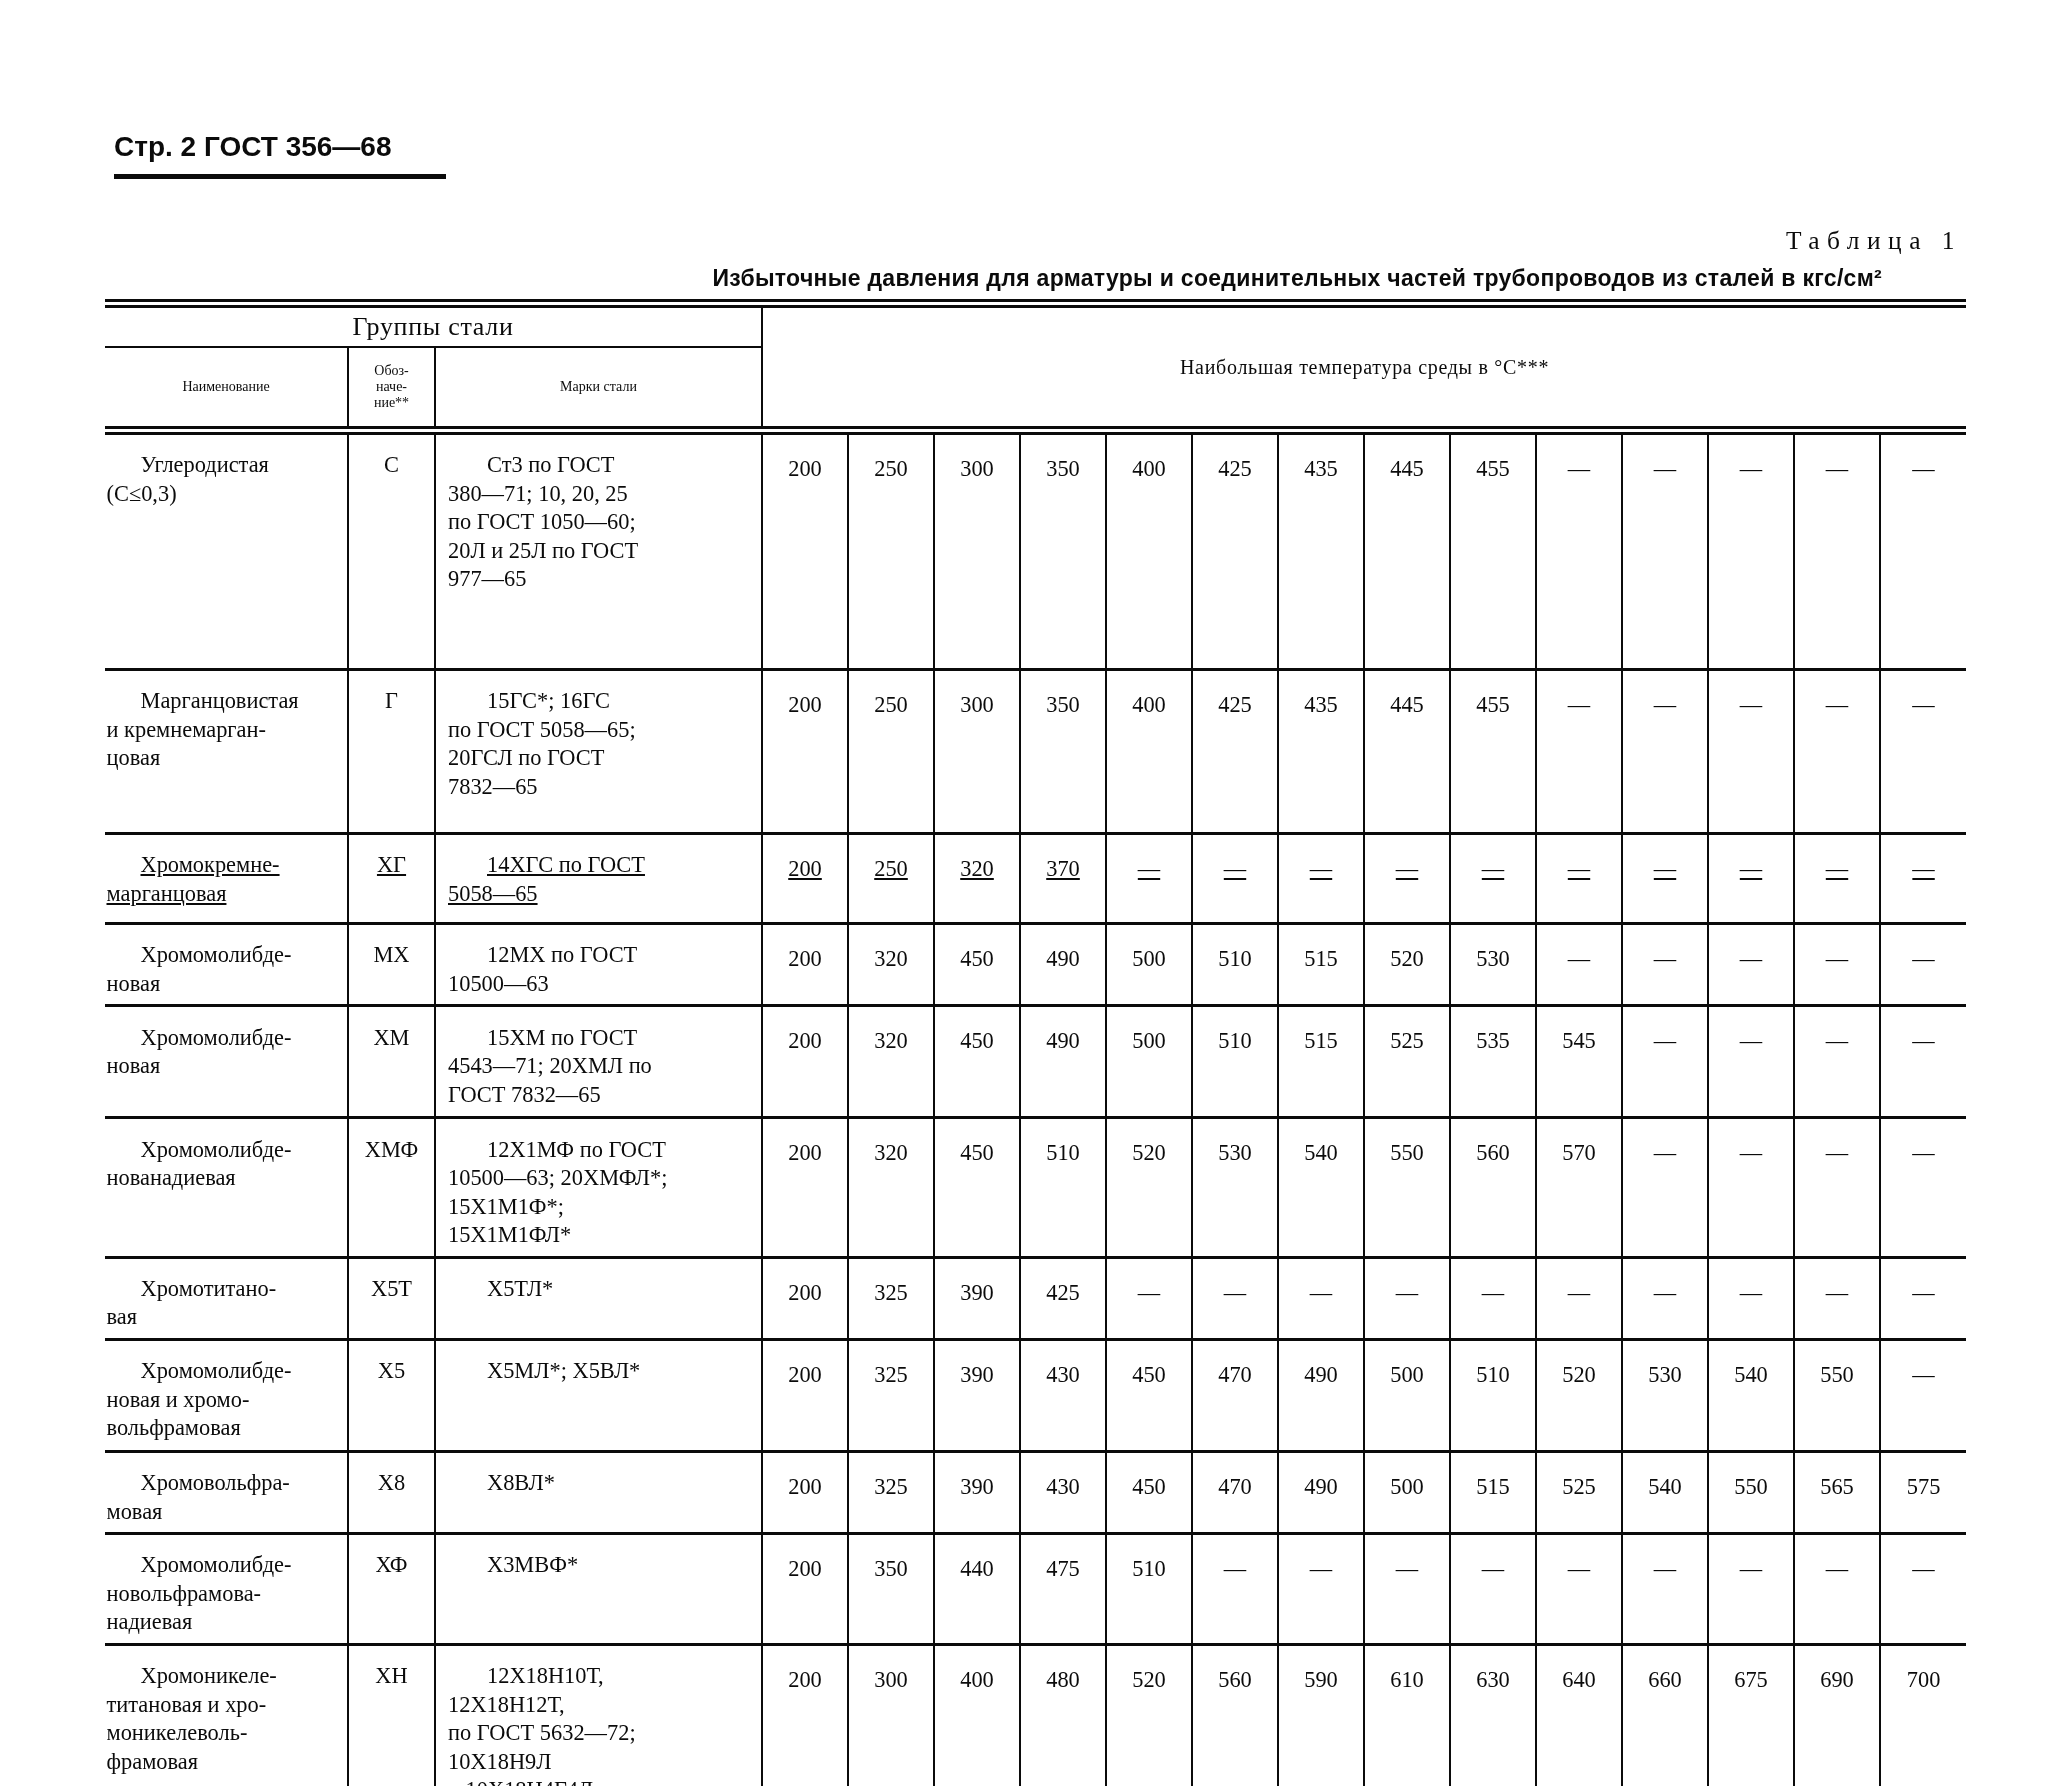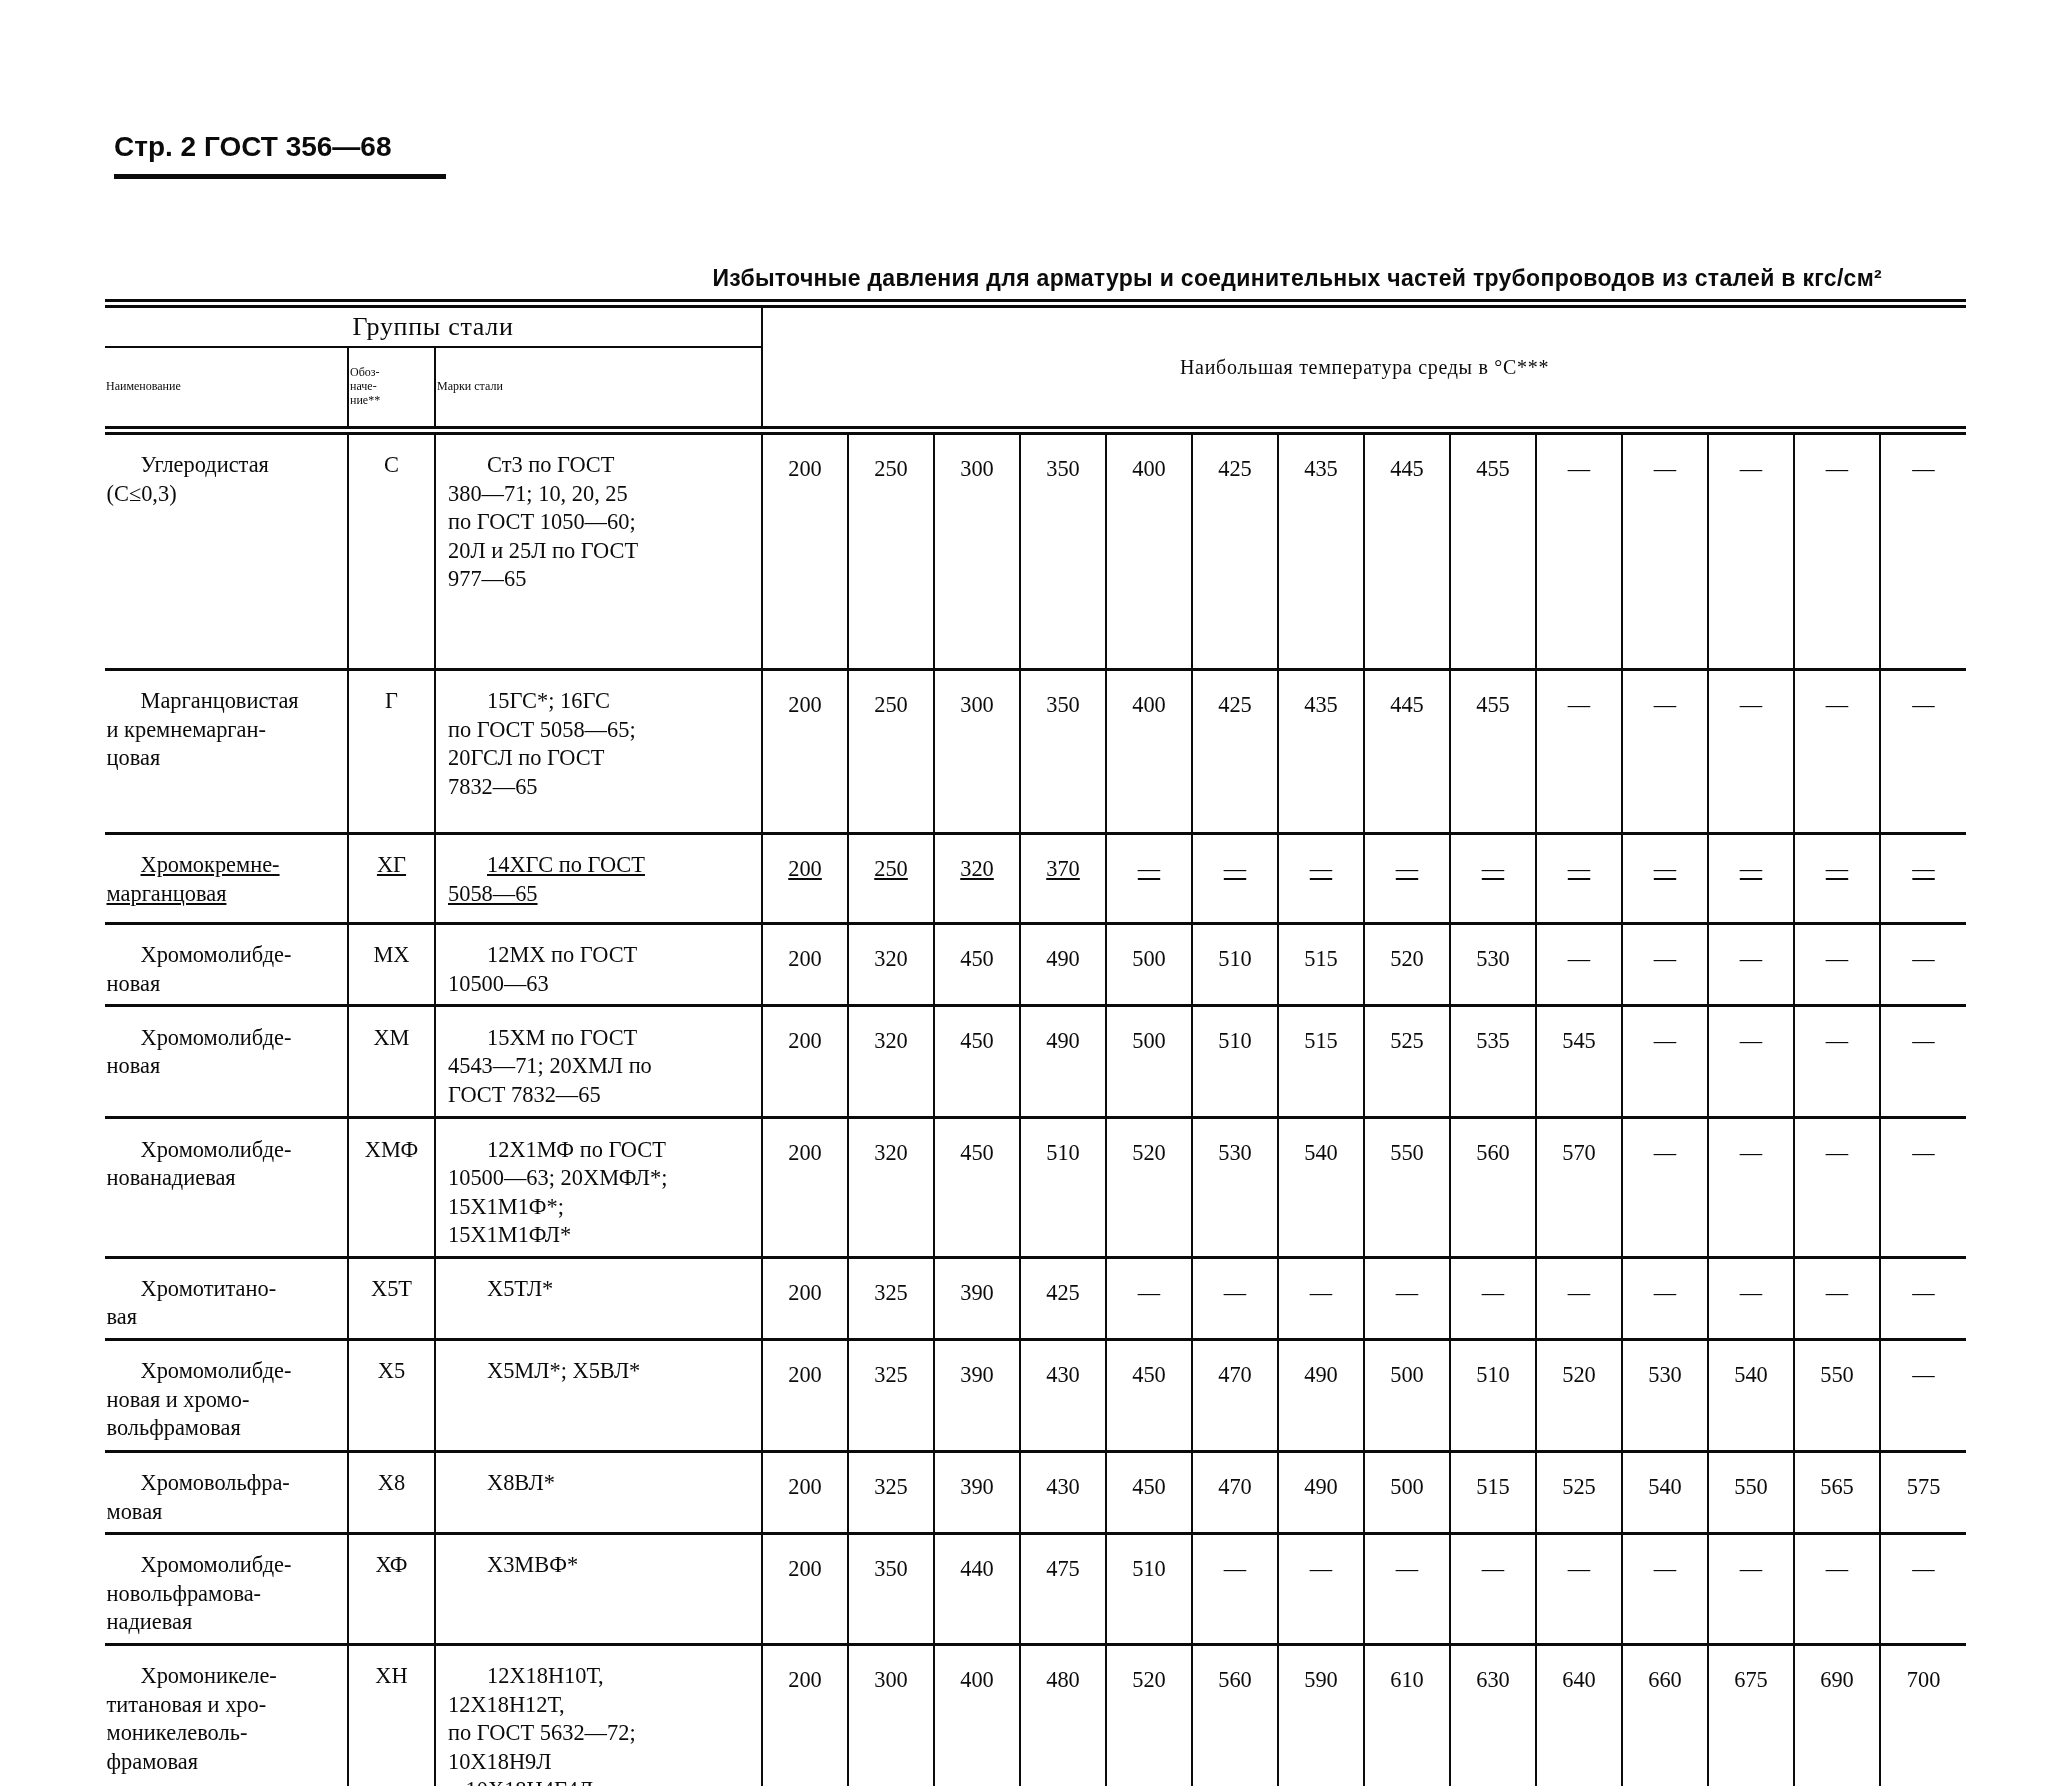--- a/index.html
+++ b/index.html
@@ -60,21 +60,21 @@
   }
   .temp-hdr {
     border-left: 2.2px solid #0b0b0b;
     border-bottom: 9.7px double #0b0b0b;
     font-size: 20px; text-align: center;
     letter-spacing: 0.7px;
   }
   .subhdr-row th {
     height: 84px;
     border-bottom: 9.7px double #0b0b0b;
-    font-size: 12px; text-align: left;
+    font-size: 14px; text-align: center;
   }
   .h-desig {
     border-left: 2.2px solid #0b0b0b;
     border-right: 2.2px solid #0b0b0b;
     font-size: 18px; line-height: 1.15;
     white-space: pre-line;
   }
 
   tbody td {
     vertical-align: top;
@@ -119,20 +119,21 @@
   tbody tr:nth-child(10) { height: 90px; }
   tbody tr:nth-child(11) { height: 224px; }
 </style>
 </head>
 <body>
 
 <div class="page">
 
   <div class="doc-header">Стр. 2 ГОСТ 356—68</div>
 
+  <div class="table-label">Таблица 1</div>
 
   <div class="table-title">Избыточные давления для арматуры и соединительных частей трубопроводов из сталей в кгс/см²</div>
 
   <table class="gost-table">
     <colgroup>
       <col class="c1">
         <col class="c2">
         <col class="c3">
       <col class="cv">
         <col class="cv">

